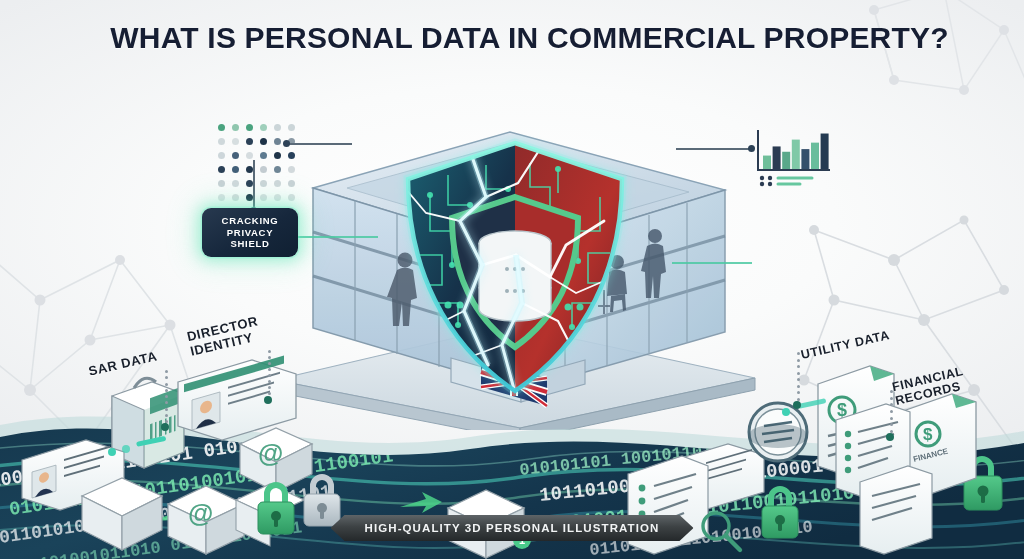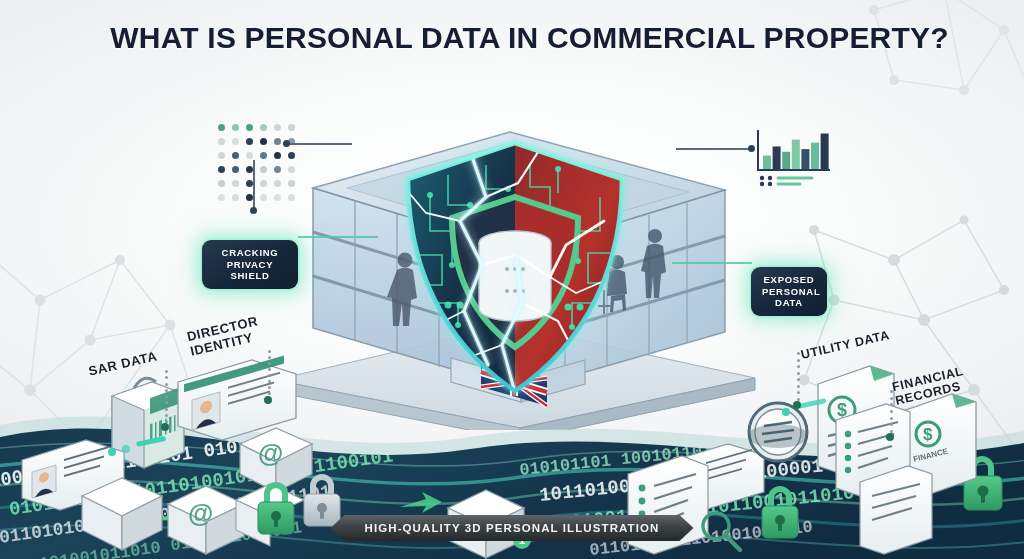--- a/index.html
+++ b/index.html
@@ -54,21 +54,20 @@
     text-align:center;
     font-weight:700;
     letter-spacing:0.7px;
     line-height:1.22;
     padding:7px 11px;
     box-shadow:
       0 0 0 1.5px rgba(120,240,200,0.35),
       0 0 14px 4px rgba(90,230,180,0.45),
       0 0 28px 10px rgba(90,230,180,0.18);
     z-index:34;
-    margin-top:32px;
   }
   .badge-cracking { left:202px; top:208px; width:96px; font-size:9.5px; }
   .badge-exposed  { left:751px; top:235px; width:76px; font-size:9.5px; }
 
   
   .conn { position:absolute; background:#5a6a78; z-index:30; }
   .conn-dot {
     position:absolute; width:7px; height:7px; border-radius:50%;
     background:#2d4257; z-index:31;
   }
@@ -749,25 +748,20 @@
   <div class="conn-dot" style="left:748px; top:145px;"></div>
 
   <div class="conn" style="left:298px; top:236px; width:80px; height:2px; background:#4cc9a2; opacity:0.85;"></div>
 
   <div class="conn" style="left:672px; top:262px; width:80px; height:2px; background:#4cc9a2; opacity:0.85;"></div>
 
   <div class="badge badge-cracking">
     <span>CRACKING
 PRIVACY SHIELD</span>
   </div>
-  <div class="badge badge-exposed">
-    <span>EXPOSED
-PERSONAL
-DATA</span>
-  </div>
 
   <div class="lead lead-sar">SAR DATA</div>
   <div class="lead lead-director">DIRECTOR
 IDENTITY</div>
   <div class="lead lead-utility">UTILITY DATA</div>
   <div class="lead lead-finance">FINANCIAL
 RECORDS</div>
 
   <div class="dotline" style="left: 165px; top: 370px; height: 50px; width: 3px;">
       <i style="left: 0px; top: 0px;"></i>

